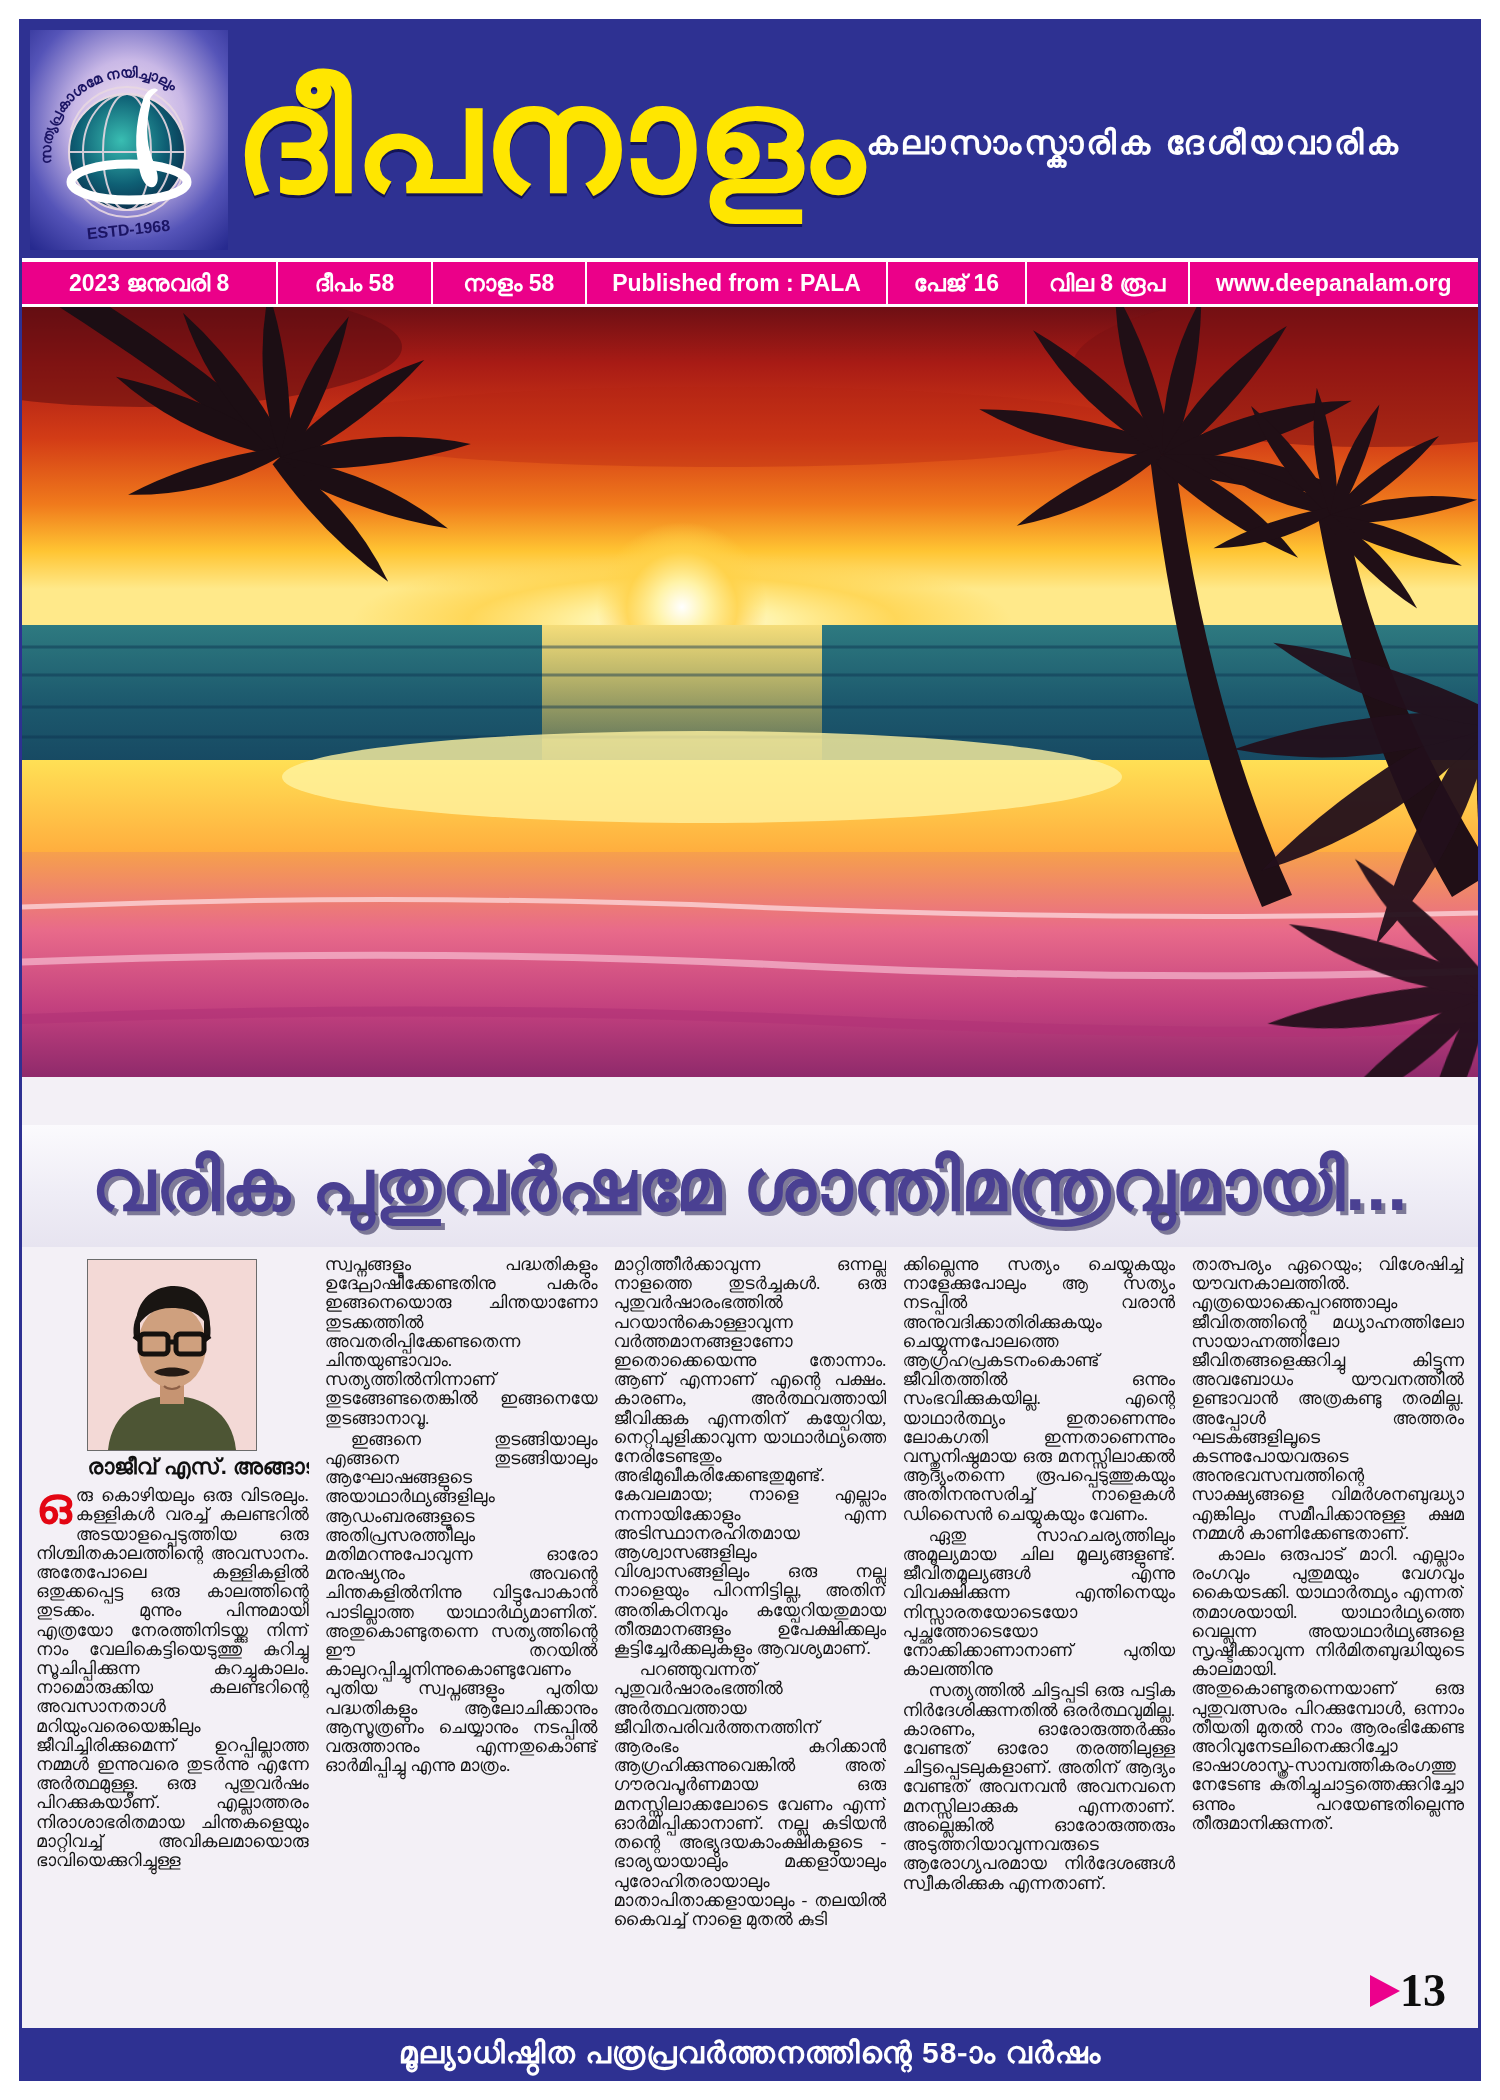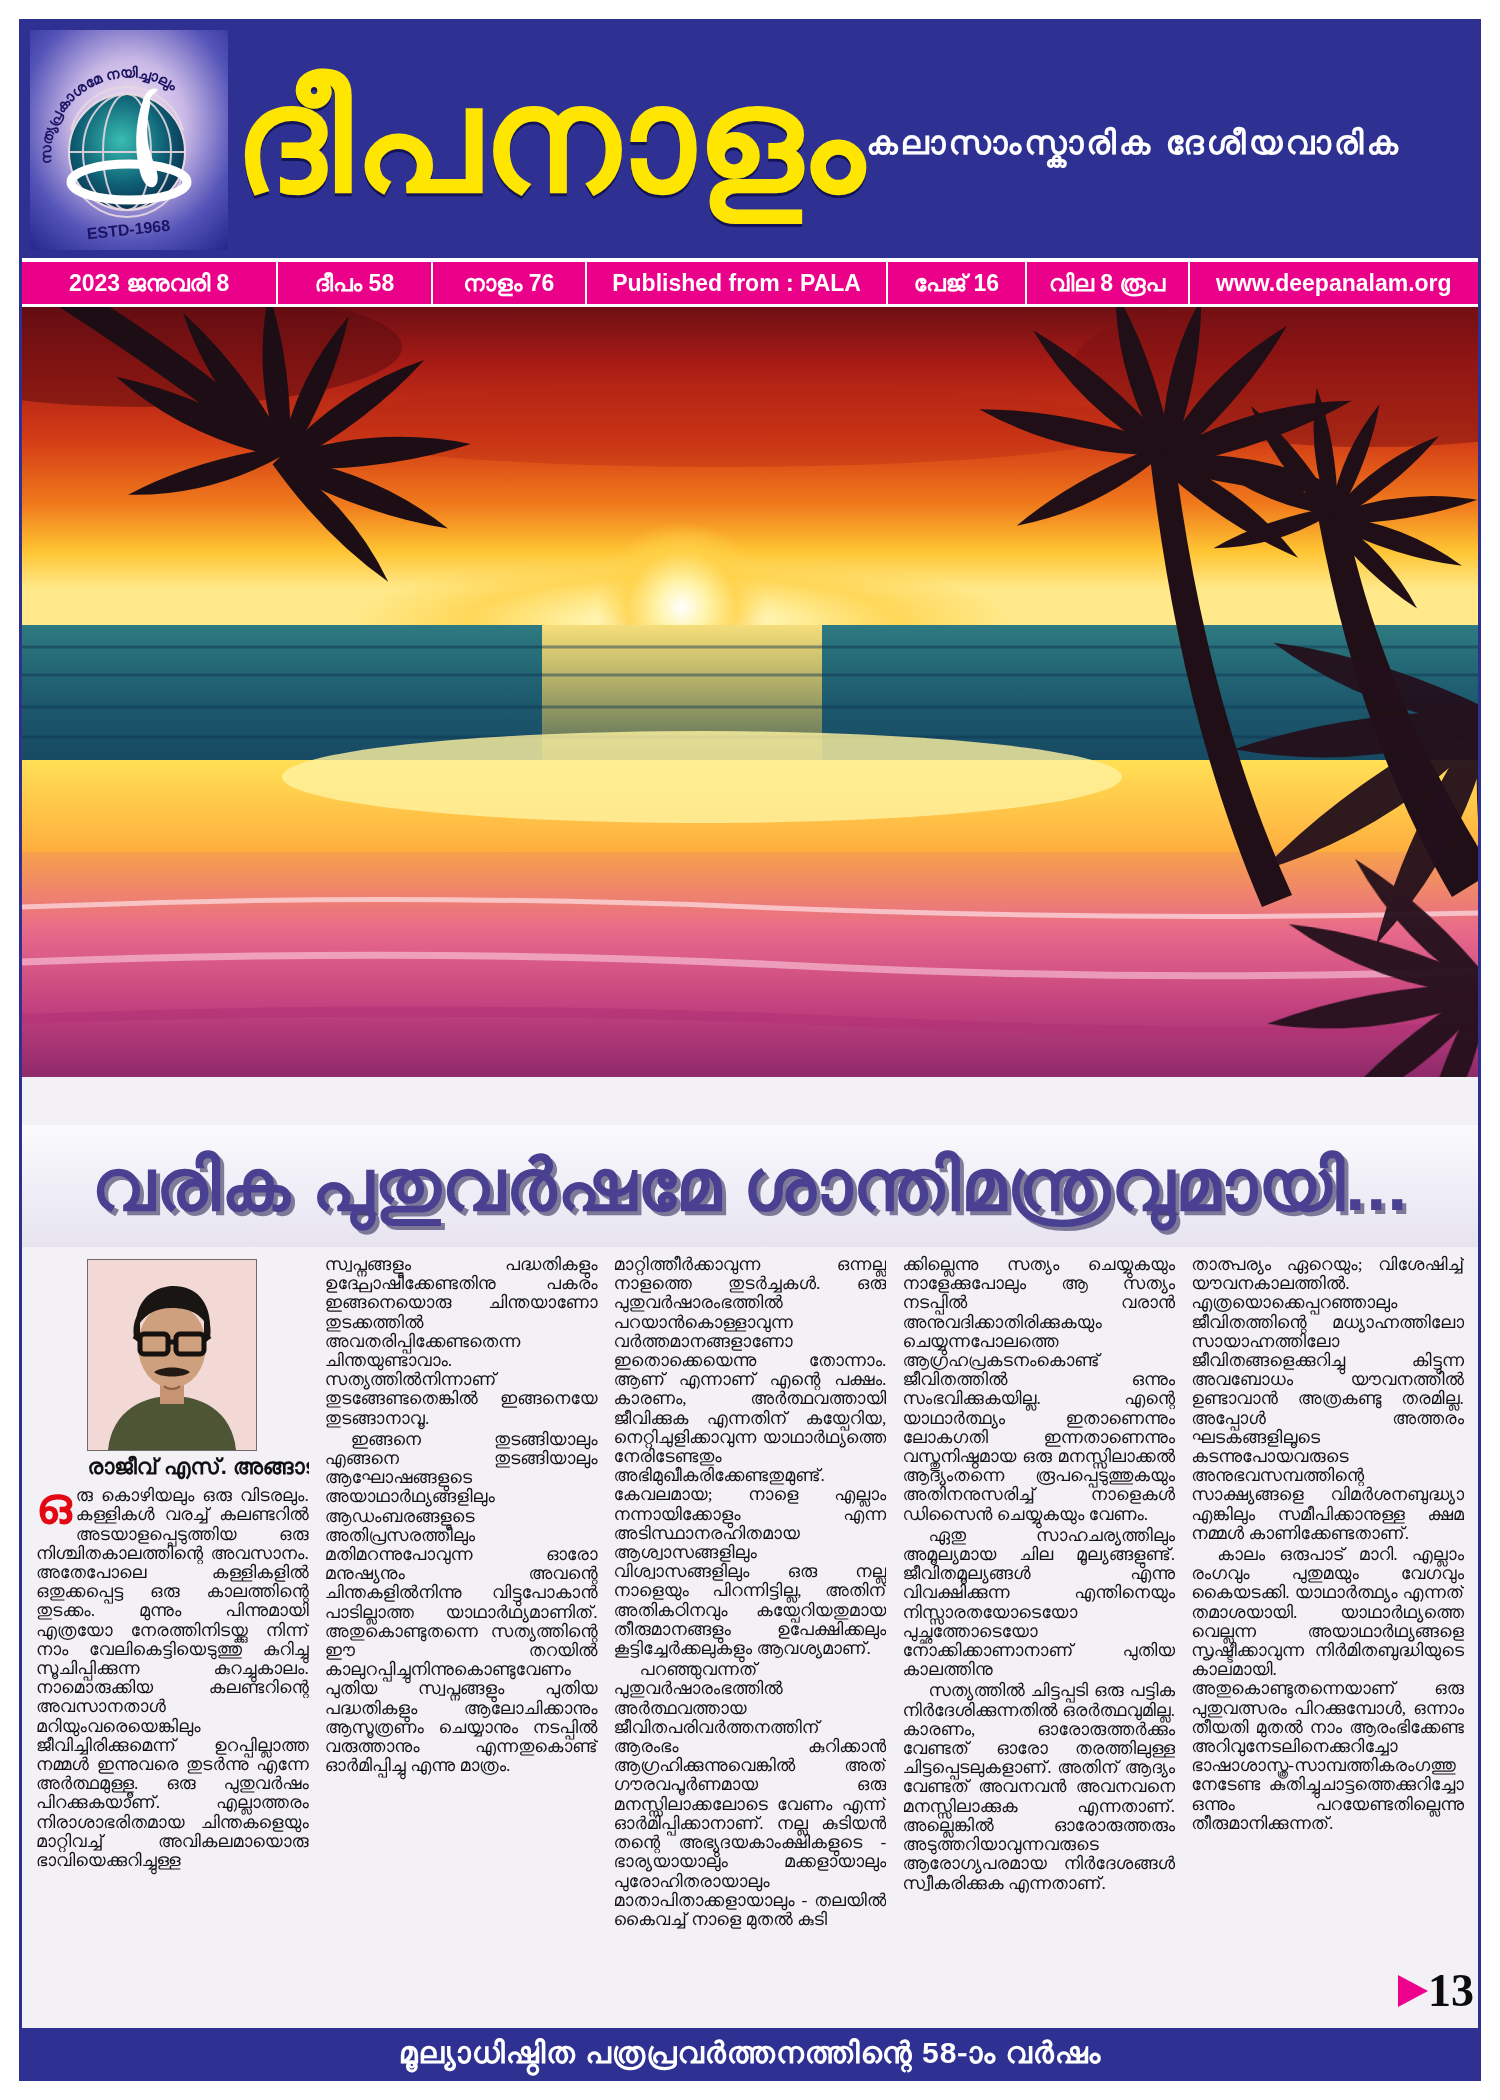--- a/index.html
+++ b/index.html
@@ -52,21 +52,21 @@
        font-size:17.5px;line-height:19.2px;color:#141414;text-align:justify;}
   .col p{margin:0 0 2px 0;}
   .col p.indent{text-indent:26px;}
   .author-card{width:170px;margin:4px auto 6px auto;}
   .author-photo{width:168px;height:190px;border:1px solid #6b6b6b;background:#f2d7d5;overflow:hidden;}
   .author-photo svg{display:block;width:100%;height:100%;}
   .author-name{font-family:"Liberation Sans",sans-serif;font-weight:800;font-size:22px;
                text-align:center;margin:6px 0 10px 0;color:#101010;white-space:nowrap;}
   .dropcap{float:left;color:#e30613;font-weight:800;font-size:50px;line-height:40px;
            padding-right:4px;font-family:"Liberation Sans",sans-serif;}
-  .jump{position:absolute;right:4px;bottom:4px;display:flex;align-items:center;gap:0;}
+  .jump{position:absolute;right:32px;bottom:4px;display:flex;align-items:center;gap:0;}
   .jump .tri{width:0;height:0;border-top:16px solid transparent;border-bottom:16px solid transparent;
              border-left:30px solid #ec008c;}
   .jump .num{font-family:"Liberation Serif",serif;font-weight:700;font-size:46px;color:#0d0d0d;line-height:40px;}
 
   
   .footerbar{height:50px;flex:0 0 auto;background:#2e3192;display:flex;align-items:center;justify-content:center;margin-top:13px;}
   .footer-text{color:#ffffff;font-weight:700;font-size:30px;letter-spacing:1px;white-space:nowrap;}
 </style>
 </head>
 <body>
@@ -113,21 +113,21 @@
         <div class="mast-title">ദീപനാളം</div>
         <div class="mast-subtitle">കലാസാംസ്കാരിക ദേശീയവാരിക</div>
       </div>
     </div>
 
     <div class="gap g1"></div>
 
     <div class="infobar" id="infobar">
         <div class="seg">2023 ജനുവരി 8</div>
         <div class="seg">ദീപം 58</div>
-        <div class="seg">നാളം 76</div>
+        <div class="seg">നാളം 58</div>
         <div class="seg">Published from : PALA</div>
         <div class="seg">പേജ് 16</div>
         <div class="seg">വില 8 രൂപ</div>
         <div class="seg">www.deepanalam.org</div>
       </div>
 
     <div class="gap g2"></div>
 
     <div class="photo">
       <svg viewBox="0 0 1456 770" preserveAspectRatio="none">

